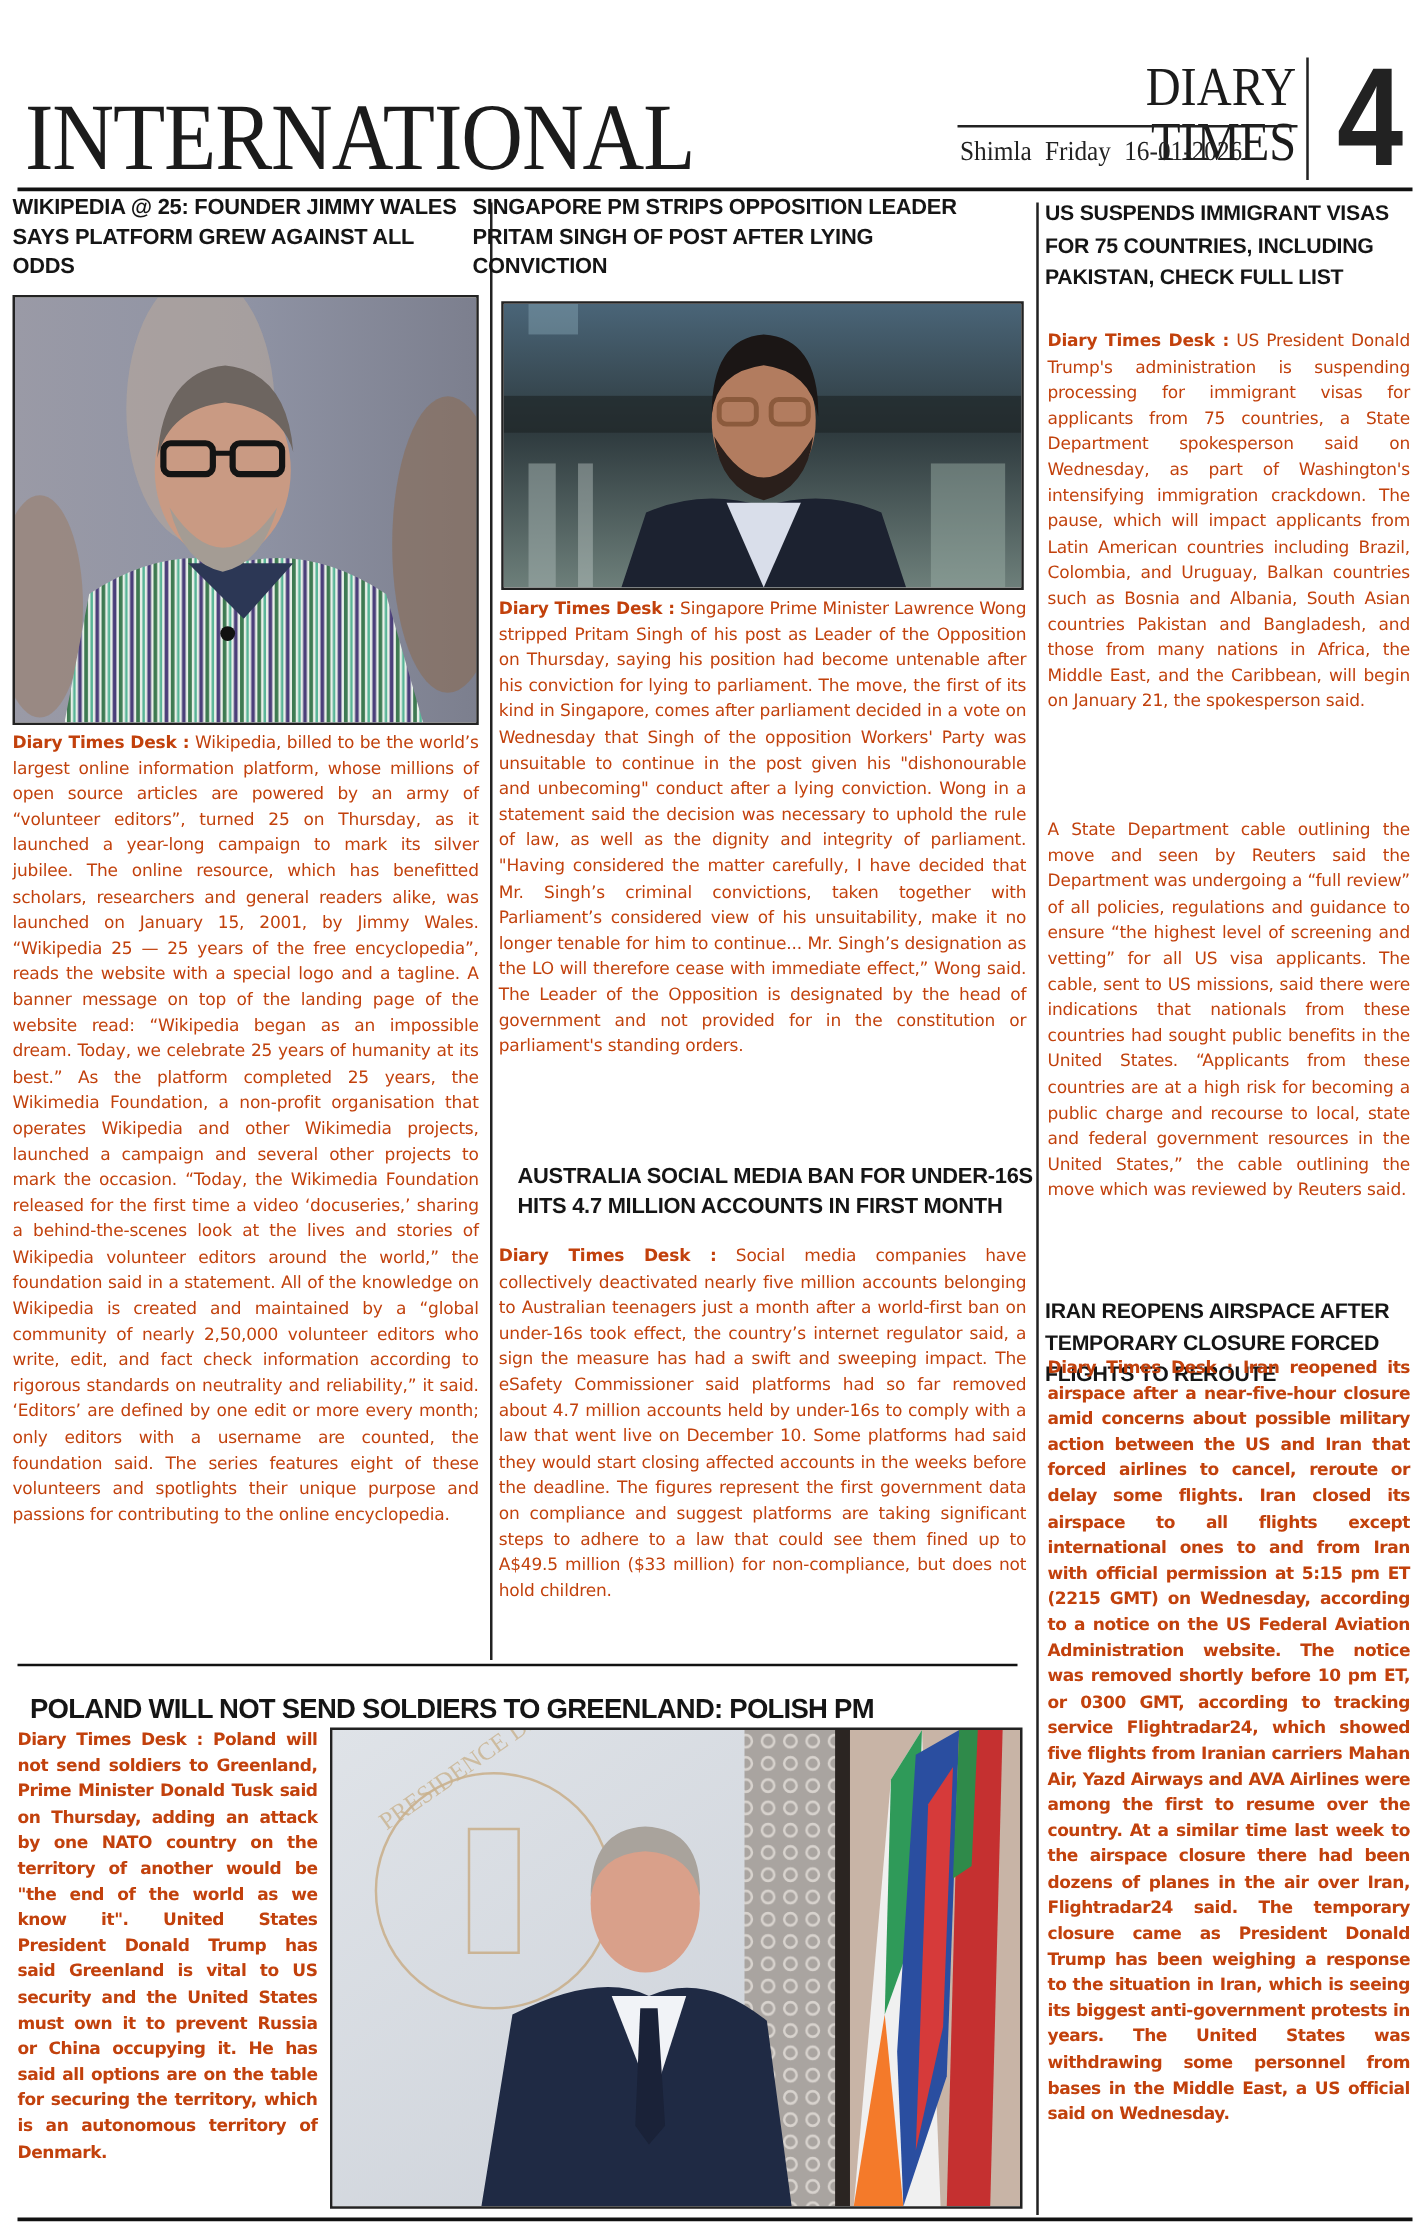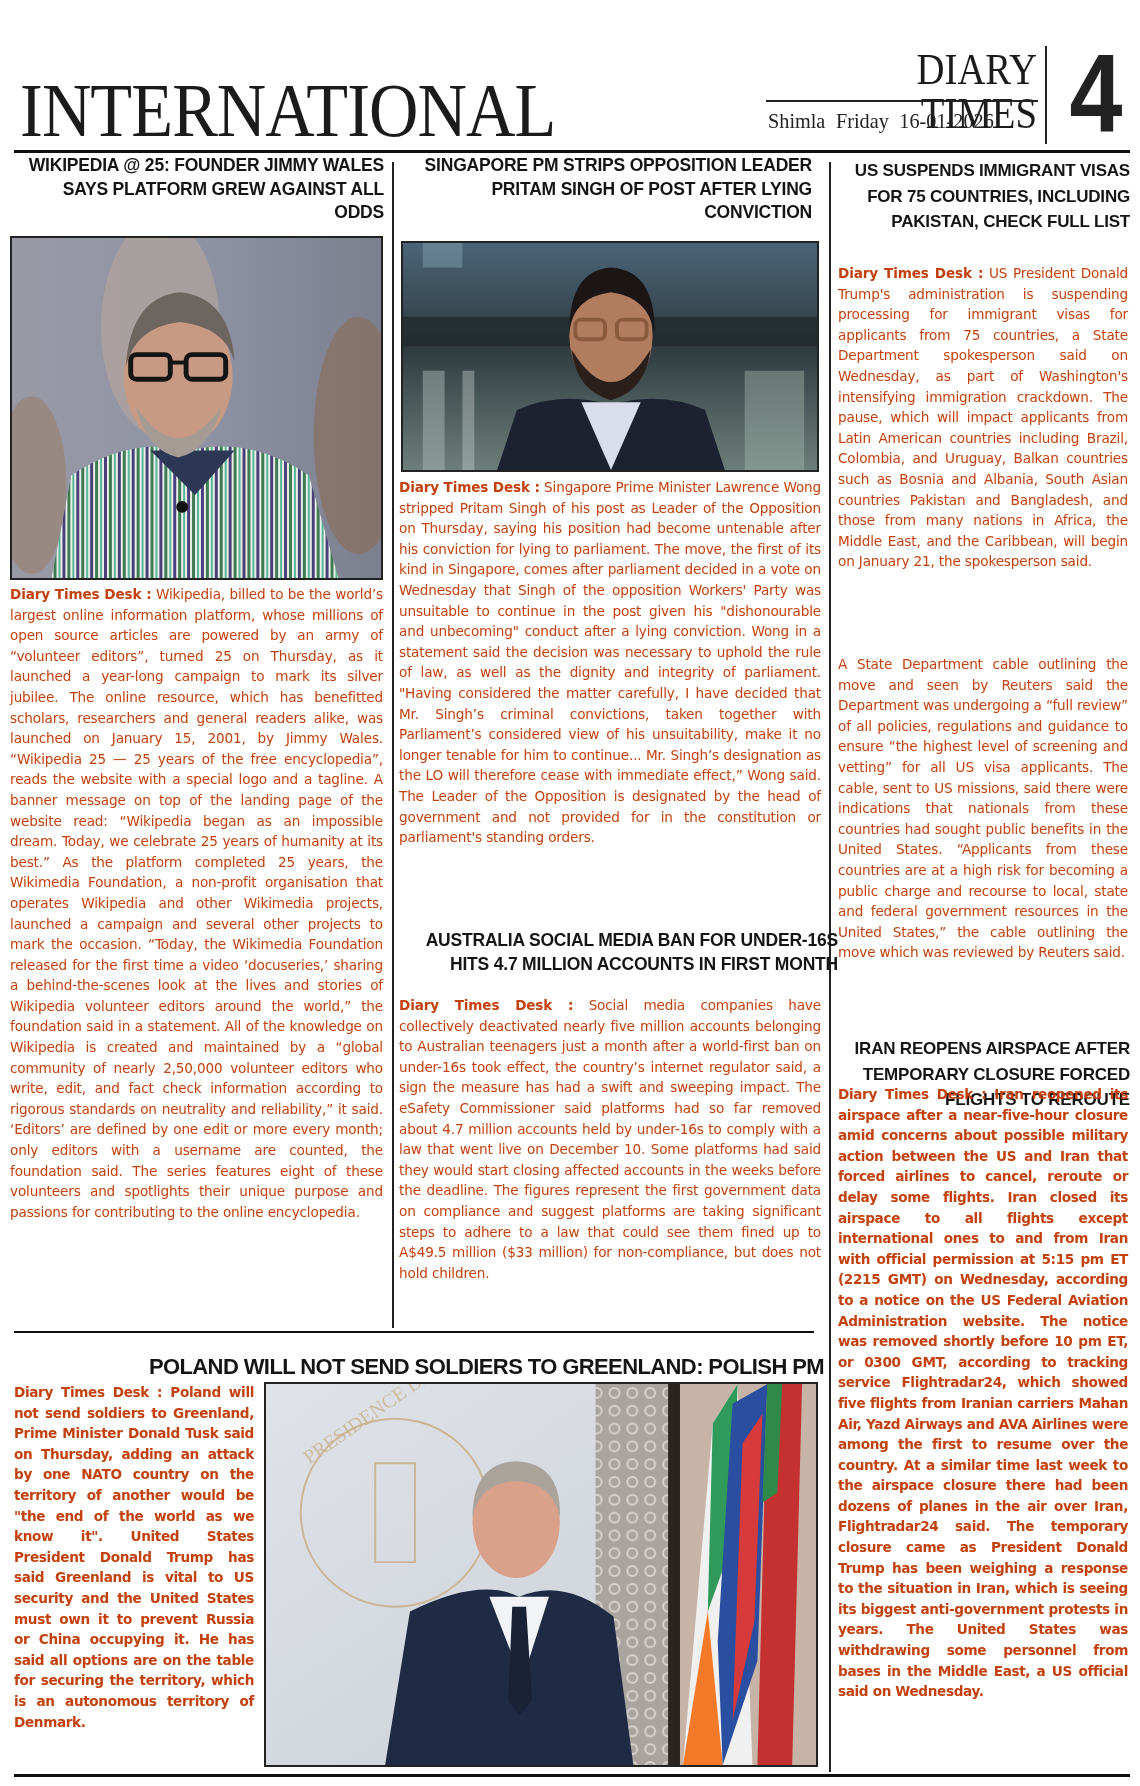--- a/index.html
+++ b/index.html
@@ -6,21 +6,21 @@
   body { width:1140px; height:1786px; position:relative; overflow:hidden; color:#1a1a1a; font-family:"DejaVu Sans", sans-serif; }
   .abs { position:absolute; }
   .section-title { left:20px; top:72px; font-family:"Liberation Serif", serif; font-size:76px; letter-spacing:-1px; line-height:1; color:#1b1b1b; transform:scaleX(0.9); transform-origin:left top; }
   .paper-name { left:772px; top:48px; width:265px; text-align:right; font-family:"Liberation Serif", serif; font-size:44px; line-height:1; color:#1b1b1b; transform:scaleX(0.88); transform-origin:right top; }
   .mast-rule { left:766px; top:100px; width:272px; height:2px; background:#222; }
   .dateline { left:768px; top:108px; width:270px; font-family:"Liberation Serif", serif; font-size:22px; color:#222; white-space:nowrap; word-spacing:6px; transform:scaleX(0.92); transform-origin:left top; }
   .mast-divider { left:1045px; top:46px; width:2px; height:98px; background:#222; }
   .page-number { left:1056px; top:38px; width:80px; font-family:"Liberation Sans", sans-serif; font-weight:bold; font-size:112px; line-height:1; color:#222; text-align:center; transform:scaleX(0.85); }
   .rule { background:#111; }
   .col-div { width:2px; background:#222; }
-  .headline { font-family:"Liberation Sans", sans-serif; font-weight:bold; text-align:right; text-transform:uppercase; color:#151515; line-height:1.35; letter-spacing:-0.2px; }
+  .headline { font-family:"Liberation Sans", sans-serif; font-weight:bold; text-align:left; text-transform:uppercase; color:#151515; line-height:1.35; letter-spacing:-0.2px; }
   .body-text { font-family:"DejaVu Sans", sans-serif; font-size:13.6px; line-height:20.6px; text-align:justify; color:#c2410c; letter-spacing:-0.15px; }
   .body-text.bold { font-weight:bold; letter-spacing:-0.35px; }
   .dateline-lead { font-weight:bold; }
   .photo { border:2px solid #222; box-sizing:border-box; overflow:hidden; }
   .photo svg { display:block; width:100%; height:100%; }
 </style>
 </head>
 <body>
 
 <div class="abs section-title">INTERNATIONAL</div>
@@ -68,21 +68,21 @@
       <rect x="120" y="118" width="40" height="25" rx="6" fill="none" stroke="#141414" stroke-width="5"></rect>
       <rect x="176" y="118" width="40" height="25" rx="6" fill="none" stroke="#141414" stroke-width="5"></rect>
       <line x1="160" y1="126" x2="176" y2="126" stroke="#141414" stroke-width="4"></line>
       <circle cx="172" cy="272" r="6" fill="#111"></circle>
     </svg>
   </div>
   <p class="abs body-text" style="left:10px; top:584px; width:373px; margin:0;"><span class="dateline-lead">Diary Times Desk :</span><span> Wikipedia, billed to be the world’s largest online information platform, whose millions of open source articles are powered by an army of “volunteer editors”, turned 25 on Thursday, as it launched a year-long campaign to mark its silver jubilee. The online resource, which has benefitted scholars, researchers and general readers alike, was launched on January 15, 2001, by Jimmy Wales. “Wikipedia 25 — 25 years of the free encyclopedia”, reads the website with a special logo and a tagline. A banner message on top of the landing page of the website read: “Wikipedia began as an impossible dream. Today, we celebrate 25 years of humanity at its best.” As the platform completed 25 years, the Wikimedia Foundation, a non-profit organisation that operates Wikipedia and other Wikimedia projects, launched a campaign and several other projects to mark the occasion. “Today, the Wikimedia Foundation released for the first time a video ‘docuseries,’ sharing a behind-the-scenes look at the lives and stories of Wikipedia volunteer editors around the world,” the foundation said in a statement. All of the knowledge on Wikipedia is created and maintained by a “global community of nearly 2,50,000 volunteer editors who write, edit, and fact check information according to rigorous standards on neutrality and reliability,” it said. ‘Editors’ are defined by one edit or more every month; only editors with a username are counted, the foundation said. The series features eight of these volunteers and spotlights their unique purpose and passions for contributing to the online encyclopedia.</span></p>
 </article>
 
 <article>
-  <h2 class="abs headline" style="left:388px; top:154px; width:424px; font-size:17.5px; margin:0;">SINGAPORE PM STRIPS OPPOSITION LEADER PRITAM SINGH OF POST AFTER LYING CONVICTION</h2>
+  <h2 class="abs headline" style="left:378px; top:154px; width:424px; font-size:17.5px; margin:0;">SINGAPORE PM STRIPS OPPOSITION LEADER PRITAM SINGH OF POST AFTER LYING CONVICTION</h2>
   <div class="abs photo" style="left:401px; top:241px; width:418px; height:231px;">
     <svg viewBox="0 0 418 231" preserveAspectRatio="none">
       <defs>
         <linearGradient id="bgS" x1="0" y1="0" x2="0" y2="1">
           <stop offset="0" stop-color="#4a6578"></stop>
             <stop offset="0.45" stop-color="#2e3a3e"></stop>
             <stop offset="1" stop-color="#6d7f7a"></stop>
         </linearGradient>
       </defs>
       <rect width="418" height="231" fill="url(#bgS)"></rect>

